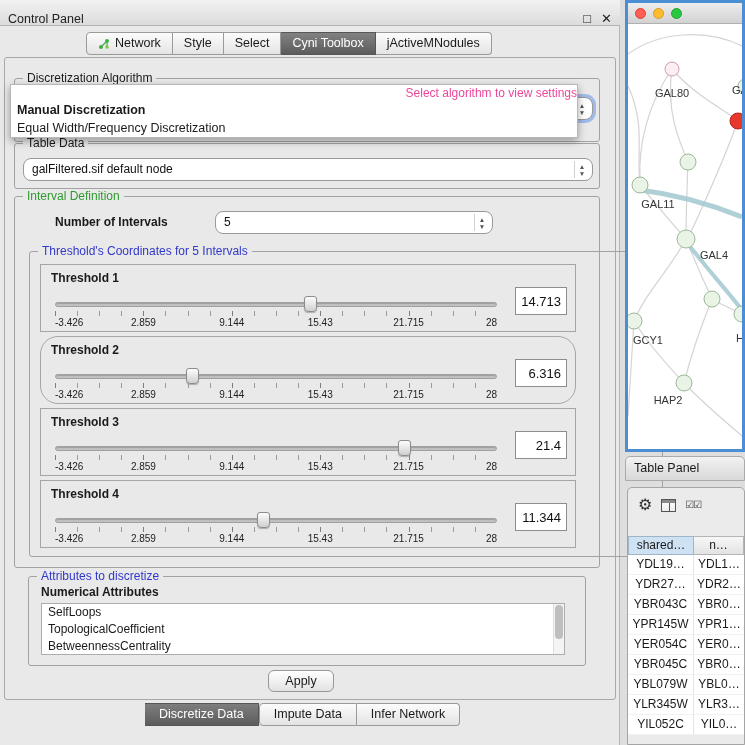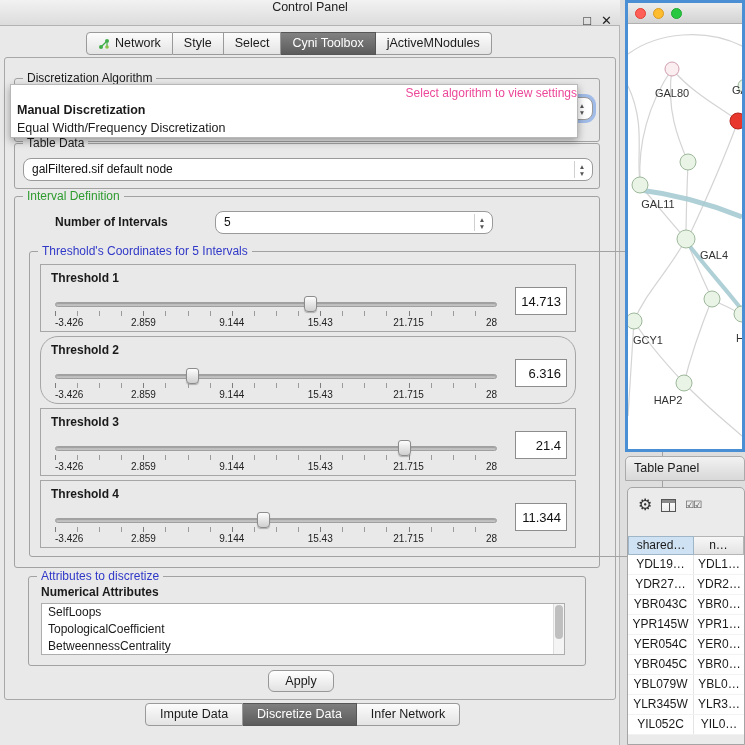--- a/index.html
+++ b/index.html
@@ -15,21 +15,21 @@
 
   
   .control-panel {
     position:absolute; left:0; top:0; width:620px; height:745px;
     background:#e9e9e9; border-right:1px solid #b5b5b5;
   }
   .titlebar {
     position:absolute; left:0; top:0; width:620px; height:26px;
     background:linear-gradient(#f2f2f2,#dcdcdc);
     border-bottom:1px solid #b3b3b3;
-    display:flex; align-items:center; padding:0 8px;flex-direction:column;
+    display:flex; padding:12px 8px;
   }
   .titlebar .title { font-size:12.5px; color:#222; }
   .titlebar .win-icons { margin-left:auto; display:flex; gap:10px; color:#222; }
   .titlebar .win-icons span { cursor:default; font-size:13px; line-height:13px; }
 
   
   .tabrow { position:absolute; left:86px; top:32px; height:23px; display:flex; z-index:5; }
   .ttab {
     border:1px solid #9a9a9a; border-left:none;
     background:linear-gradient(#fcfcfc,#e4e4e4);
@@ -357,22 +357,22 @@
       <div class="list-item">BetweennessCentrality</div>
       <div class="vscroll">
         <div class="thumb"></div>
       </div>
     </div>
   </div>
 
   <div class="apply-btn">Apply</div>
 
   <div class="bottom-tabs">
+    <div class="btab dark">Discretize Data</div>
     <div class="btab first">Impute Data</div>
-    <div class="btab dark">Discretize Data</div>
     <div class="btab last">Infer Network</div>
   </div>
 </div>
 
 <div class="net-window">
   <div class="net-titlebar">
     <span class="tl-btn tl-red"></span>
     <span class="tl-btn tl-yellow"></span>
     <span class="tl-btn tl-green"></span>
   </div>

